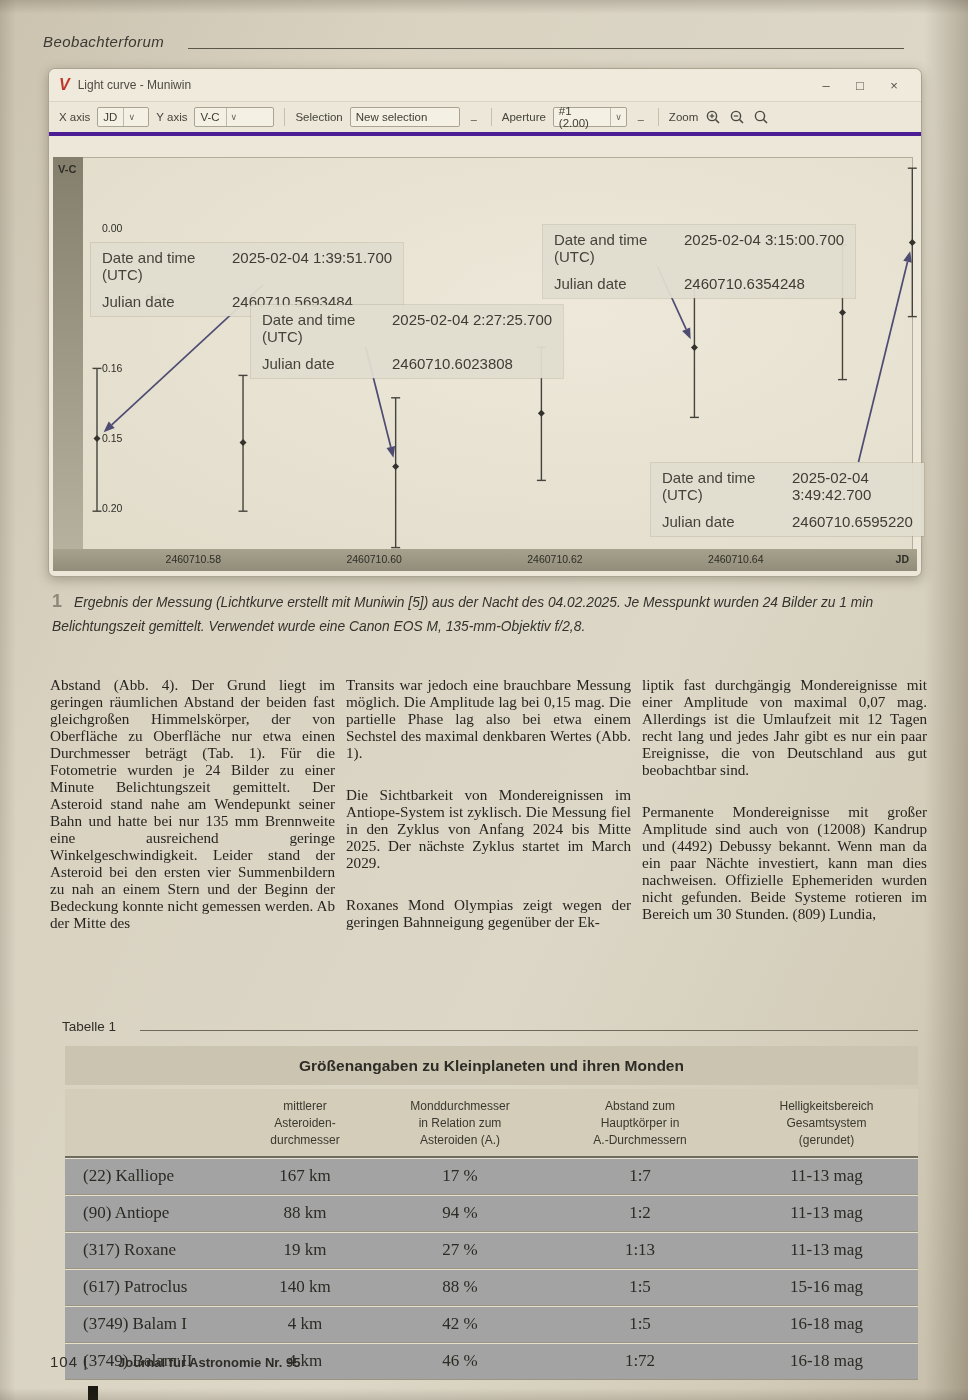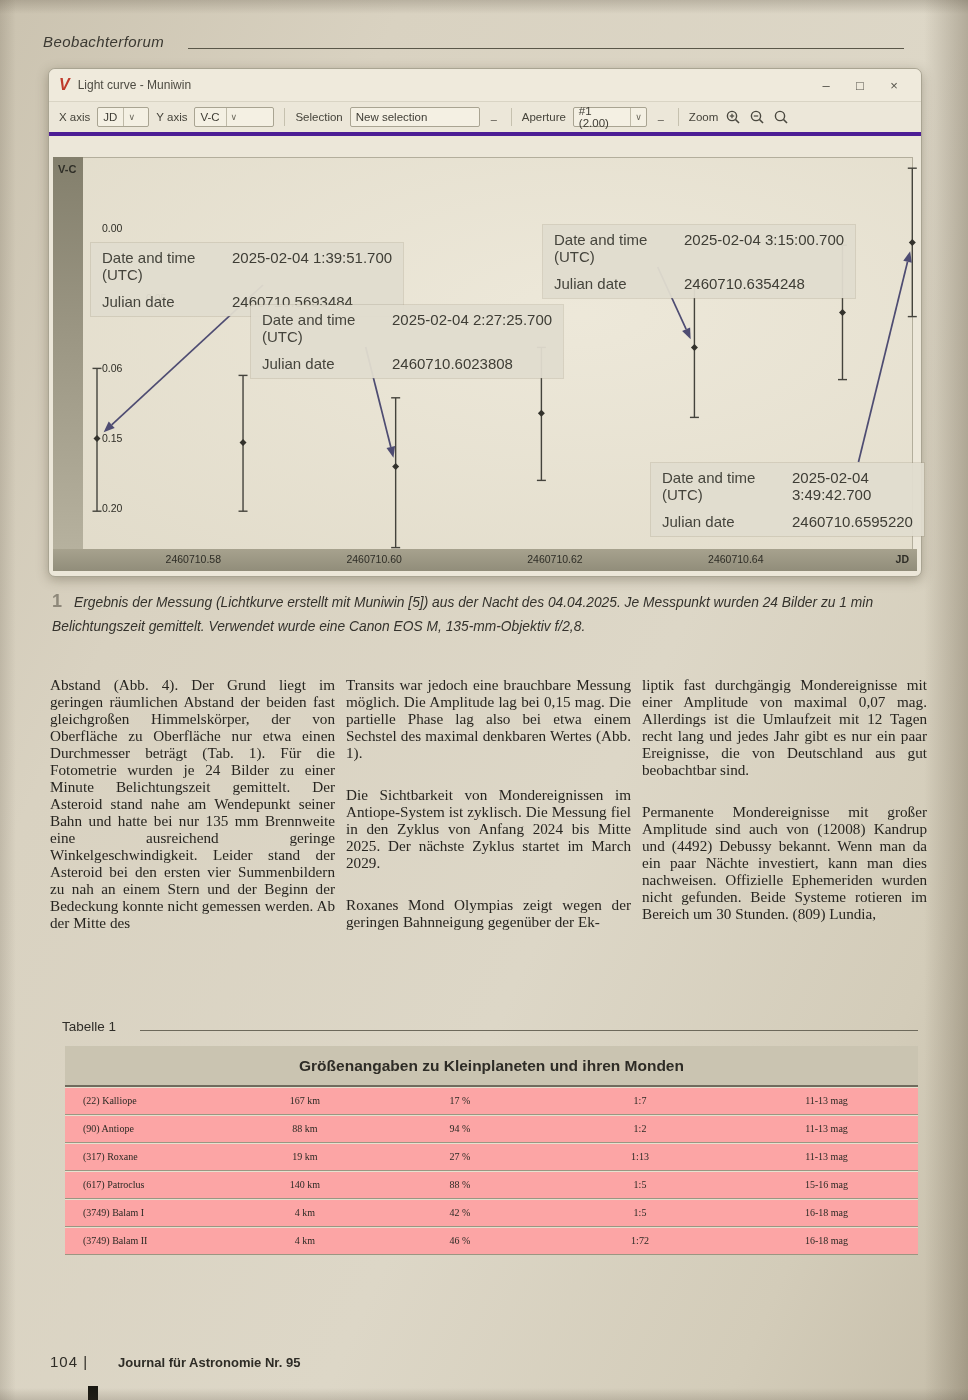--- a/index.html
+++ b/index.html
@@ -30,21 +30,21 @@
   .menubar{height:24px;display:flex;align-items:center;gap:19px;padding:0 14px;font-size:12px;color:#45433a;
     border-bottom:1px solid #ddd8c8;}
   .menu-item{display:inline-block;}
   .menu-item::first-letter{text-decoration:underline;}
   .toolbar{height:30px;display:flex;align-items:center;gap:7px;padding:0 10px;font-size:11.5px;color:#45433a;
     border-bottom:4px solid #4c1d95;}
   .combo{background:#f4f0e3;border:1px solid #a9a492;border-radius:2px;height:20px;display:flex;align-items:center;
     padding:0 0 0 5px;color:#3f3d35;box-sizing:border-box;}
   .combo .chev{margin-left:6px;align-self:stretch;display:flex;align-items:center;padding:0 4px;border-left:1px solid #bfbaa8;
     font-size:9px;color:#6a675b;}
-  .tb-input{background:#f4f0e3;border:1px solid #a9a492;border-radius:2px;height:20px;width:130px;padding:0 5px;
+  .tb-input{background:#f4f0e3;border:1px solid #a9a492;border-radius:2px;height:20px;width:110px;padding:0 5px;
     font-size:11.5px;color:#3f3d35;font-family:"Liberation Sans",sans-serif;box-sizing:border-box;}
   .mini-btn{min-width:14px;height:14px;line-height:12px;text-align:center;color:#55534a;font-size:11px;margin-top:6px;}
   .sep{width:1px;height:18px;background:#c6c1af;margin:0 3px;}
   .zoom-btn{display:flex;align-items:center;color:#4a483f;}
 
   
   #chart{position:absolute;left:4px;top:88px;width:864px;height:414px;}
   .y-strip{position:absolute;left:0;top:0;width:30px;height:392px;
     background:linear-gradient(180deg,#837f6c 0%,#9b9683 45%,#b6b19e 100%);}
   .x-strip{position:absolute;left:0;bottom:0;width:864px;height:22px;
@@ -74,22 +74,22 @@
     line-height:17px;color:#272520;hyphens:auto;}
 
   
   .tbl-label{position:absolute;left:62px;top:1019px;font-size:13.5px;color:#2f2d28;}
   .tbl-rule{position:absolute;left:140px;right:50px;top:1030px;height:1px;background:#6d695b;}
   .table-wrap{position:absolute;left:65px;top:1046px;width:853px;}
   .tbl-title{background:#cac4b1;text-align:center;padding:11px 0 10px;font-size:15.5px;font-weight:700;color:#2e2c26;}
   .tbl-head{background:#d3cdba;display:grid;grid-template-columns:170px 140px 170px 190px 183px;
     padding:9px 0 8px;font-size:12px;line-height:1.4;text-align:center;color:#3a382f;white-space:pre-line;margin-top:4px;}
   .tbl-body{border-top:2px solid #6f6b5d;}
-  .tbl-row{display:grid;grid-template-columns:170px 140px 170px 190px 183px;background:#fca5a5;
-    padding:8px 0;font-family:"Liberation Serif",serif;font-size:10px;color:#2b2a24;text-align:center;
+  .tbl-row{display:grid;grid-template-columns:170px 140px 170px 190px 183px;background:#a3a3a3;
+    padding:8px 0;font-family:"Liberation Serif",serif;font-size:17px;color:#2b2a24;text-align:center;
     border-bottom:1px solid #9b9682;box-shadow:inset 0 1px 0 #e6e1cf;}
   .tbl-row .cell-name{text-align:left;padding-left:18px;}
 
   
   .footer{position:absolute;left:50px;top:1353px;display:flex;align-items:baseline;}
   .footer .pageno{font-size:15px;color:#2e2c26;letter-spacing:1px;}
   .footer .journal{margin-left:30px;font-size:13px;font-weight:600;color:#2e2c26;}
   .page-mark{position:absolute;left:88px;top:1386px;width:10px;height:14px;background:#191812;}
 </style>
 </head>
@@ -233,32 +233,32 @@
       <span class="val">2460710.6354248</span>
     </div>
     <div class="callout" style="left:598px;top:306px;">
       <span>Date and time (UTC)</span>
       <span class="val">2025-02-04 3:49:42.700</span>
       <span>Julian date</span>
       <span class="val">2460710.6595220</span>
     </div>
   <div class="ytick" style="top: 65.4px;">0.00</div>
       <div class="ytick" style="top: 135.4px; margin-left: 44px;">0.05</div>
-      <div class="ytick" style="top: 205.4px;">0.06</div>
+      <div class="ytick" style="top: 205.4px;">0.16</div>
       <div class="ytick" style="top: 275.4px;">0.15</div>
       <div class="ytick" style="top: 345.4px;">0.20</div>
       <div class="xtick" style="left: 140.305px;">2460710.58</div>
       <div class="xtick" style="left: 321.133px;">2460710.60</div>
       <div class="xtick" style="left: 501.961px;">2460710.62</div>
       <div class="xtick" style="left: 682.789px;">2460710.64</div>
     </div>
 </div>
 
 <div class="fig-caption">
-  <span class="fig-num">1</span><span>Ergebnis der Messung (Lichtkurve erstellt mit Muniwin [5]) aus der Nacht des 04.04.2025. Je Messpunkt wurden 24 Bilder zu 1 min Belichtungszeit gemittelt. Verwendet wurde eine Canon EOS M, 135-mm-Objektiv f/2,8.</span>
+  <span class="fig-num">1</span><span>Ergebnis der Messung (Lichtkurve erstellt mit Muniwin [5]) aus der Nacht des 04.02.2025. Je Messpunkt wurden 24 Bilder zu 1 min Belichtungszeit gemittelt. Verwendet wurde eine Canon EOS M, 135-mm-Objektiv f/2,8.</span>
 </div>
 
 <div class="cols">
   <div class="col">
     <p>Abstand (Abb. 4). Der Grund liegt im geringen räumlichen Abstand der beiden fast gleichgroßen Himmelskörper, der von Oberfläche zu Oberfläche nur etwa einen Durchmesser beträgt (Tab. 1). Für die Fotometrie wurden je 24 Bilder zu einer Minute Belichtungszeit gemittelt. Der Asteroid stand nahe am Wendepunkt seiner Bahn und hatte bei nur 135 mm Brennweite eine ausreichend geringe Winkelgeschwindigkeit. Leider stand der Asteroid bei den ersten vier Summenbildern zu nah an einem Stern und der Beginn der Bedeckung konnte nicht gemessen werden. Ab der Mitte des</p>
   </div>
   <div class="col">
     <p>Transits war jedoch eine brauchbare Messung möglich. Die Amplitude lag bei 0,15 mag. Die partielle Phase lag also bei etwa einem Sechstel des maximal denkbaren Wertes (Abb. 1).</p>
     <p>Die Sichtbarkeit von Mondereignissen im Antiope-System ist zyklisch. Die Messung fiel in den Zyklus von Anfang 2024 bis Mitte 2025. Der nächste Zyklus startet im March 2029.</p>
     <p>Roxanes Mond Olympias zeigt wegen der geringen Bahnneigung gegenüber der Ek-</p>
@@ -266,20 +266,35 @@
   <div class="col">
     <p>liptik fast durchgängig Mondereignisse mit einer Amplitude von maximal 0,07 mag. Allerdings ist die Umlaufzeit mit 12 Tagen recht lang und jedes Jahr gibt es nur ein paar Ereignisse, die von Deutschland aus gut beobachtbar sind.</p>
     <p>Permanente Mondereignisse mit großer Amplitude sind auch von (12008) Kandrup und (4492) Debussy bekannt. Wenn man da ein paar Nächte investiert, kann man dies nachweisen. Offizielle Ephemeriden wurden nicht gefunden. Beide Systeme rotieren im Bereich um 30 Stunden. (809) Lundia,</p>
   </div>
 </div>
 
 <div class="tbl-label">Tabelle 1</div>
 <div class="tbl-rule"></div>
 <div class="table-wrap">
   <div class="tbl-title">Größenangaben zu Kleinplaneten und ihren Monden</div>
+  <div class="tbl-head">
+    <span></span>
+    <span>mittlerer
+Asteroiden-
+durchmesser</span>
+    <span>Monddurchmesser
+in Relation zum
+Asteroiden (A.)</span>
+    <span>Abstand zum
+Hauptkörper in
+A.-Durchmessern</span>
+    <span>Helligkeitsbereich
+Gesamtsystem
+(gerundet)</span>
+  </div>
   <div class="tbl-body">
     <div class="tbl-row">
       <span class="cell-name">(22) Kalliope</span>
       <span>167 km</span>
       <span>17 %</span>
       <span>1:7</span>
       <span>11-13 mag</span>
     </div>
     <div class="tbl-row">
       <span class="cell-name">(90) Antiope</span>

